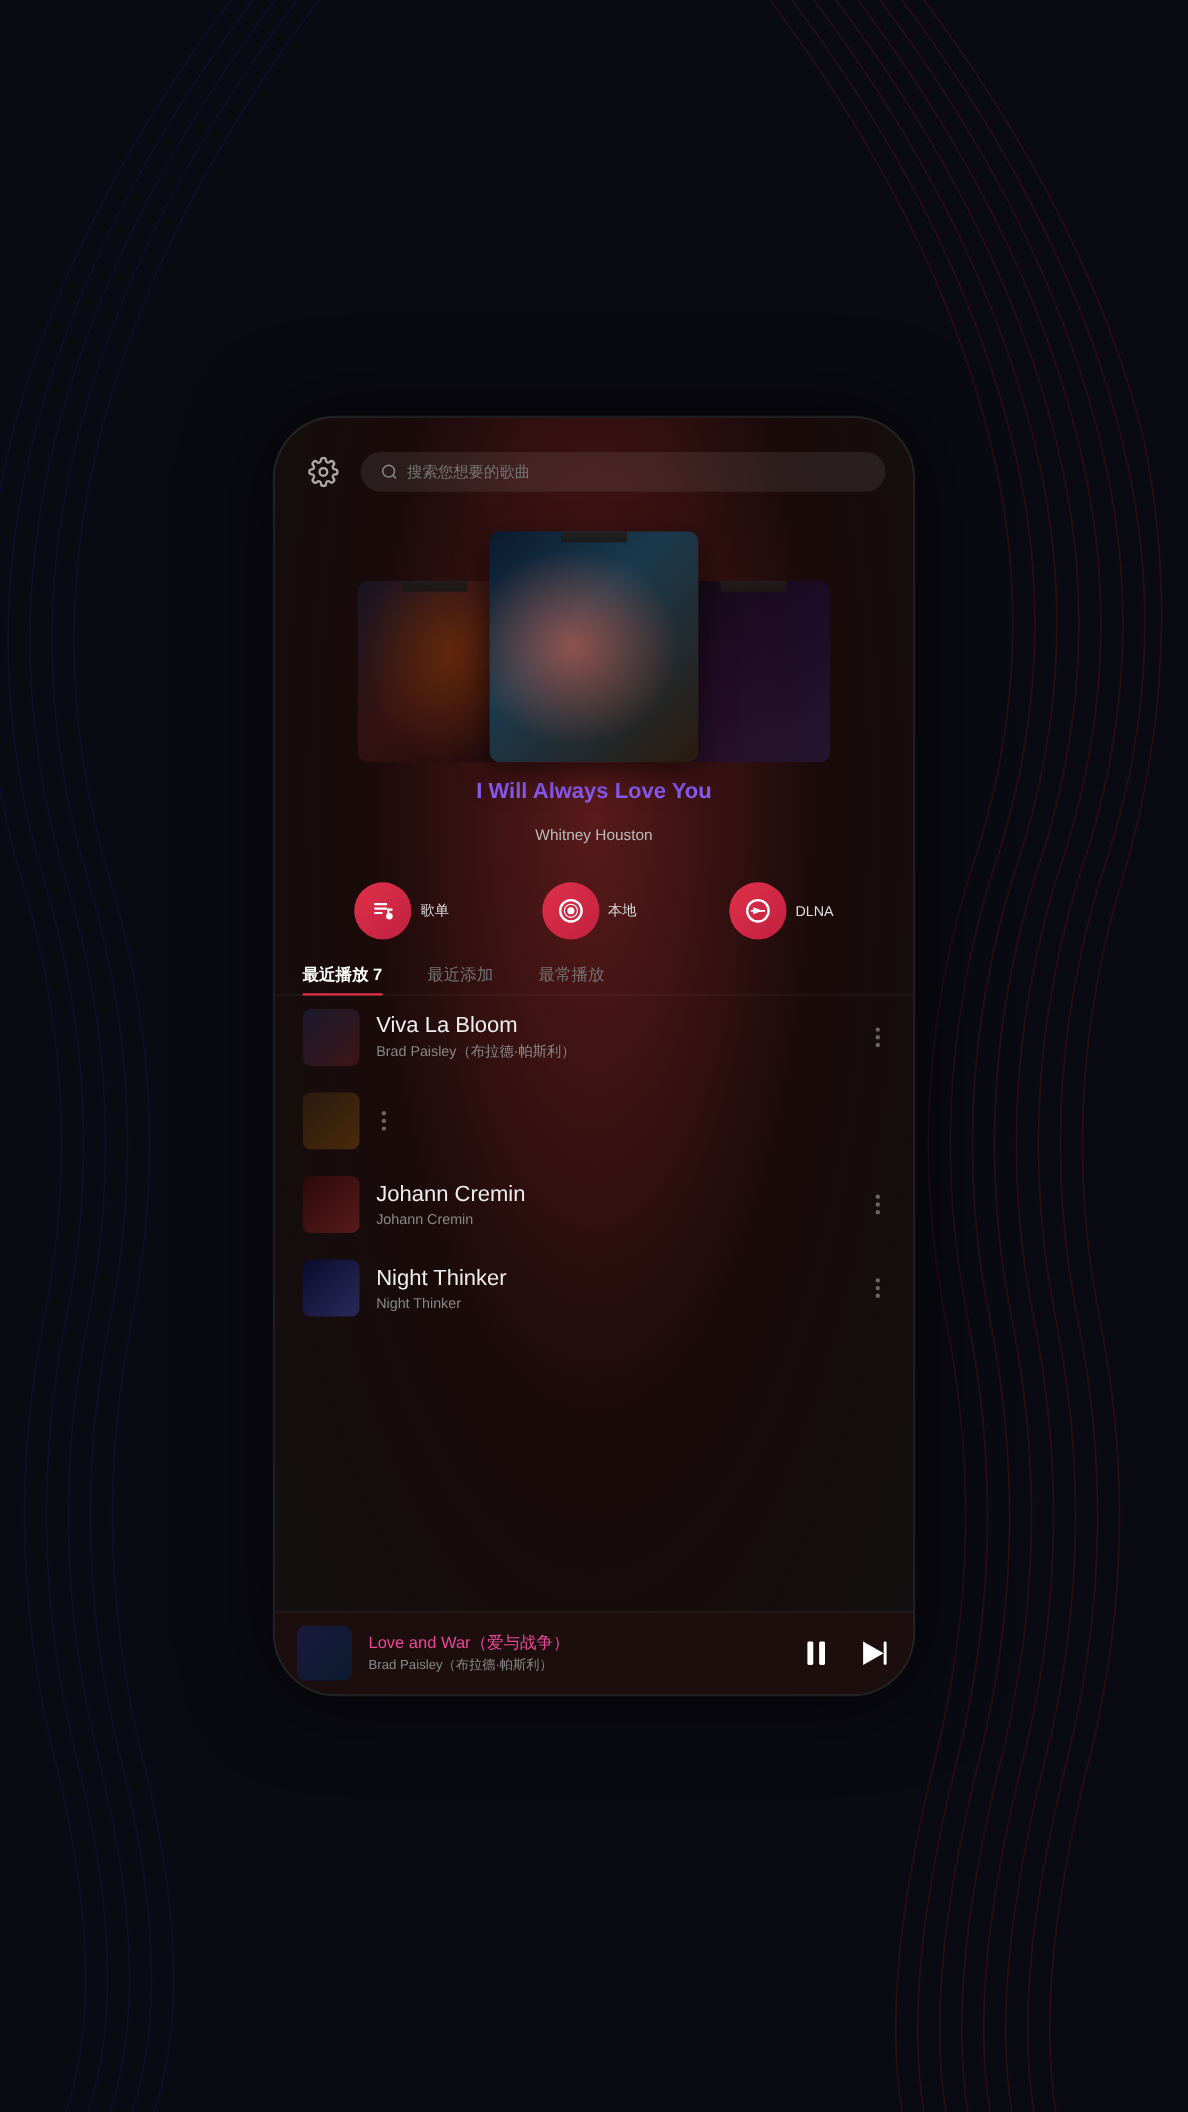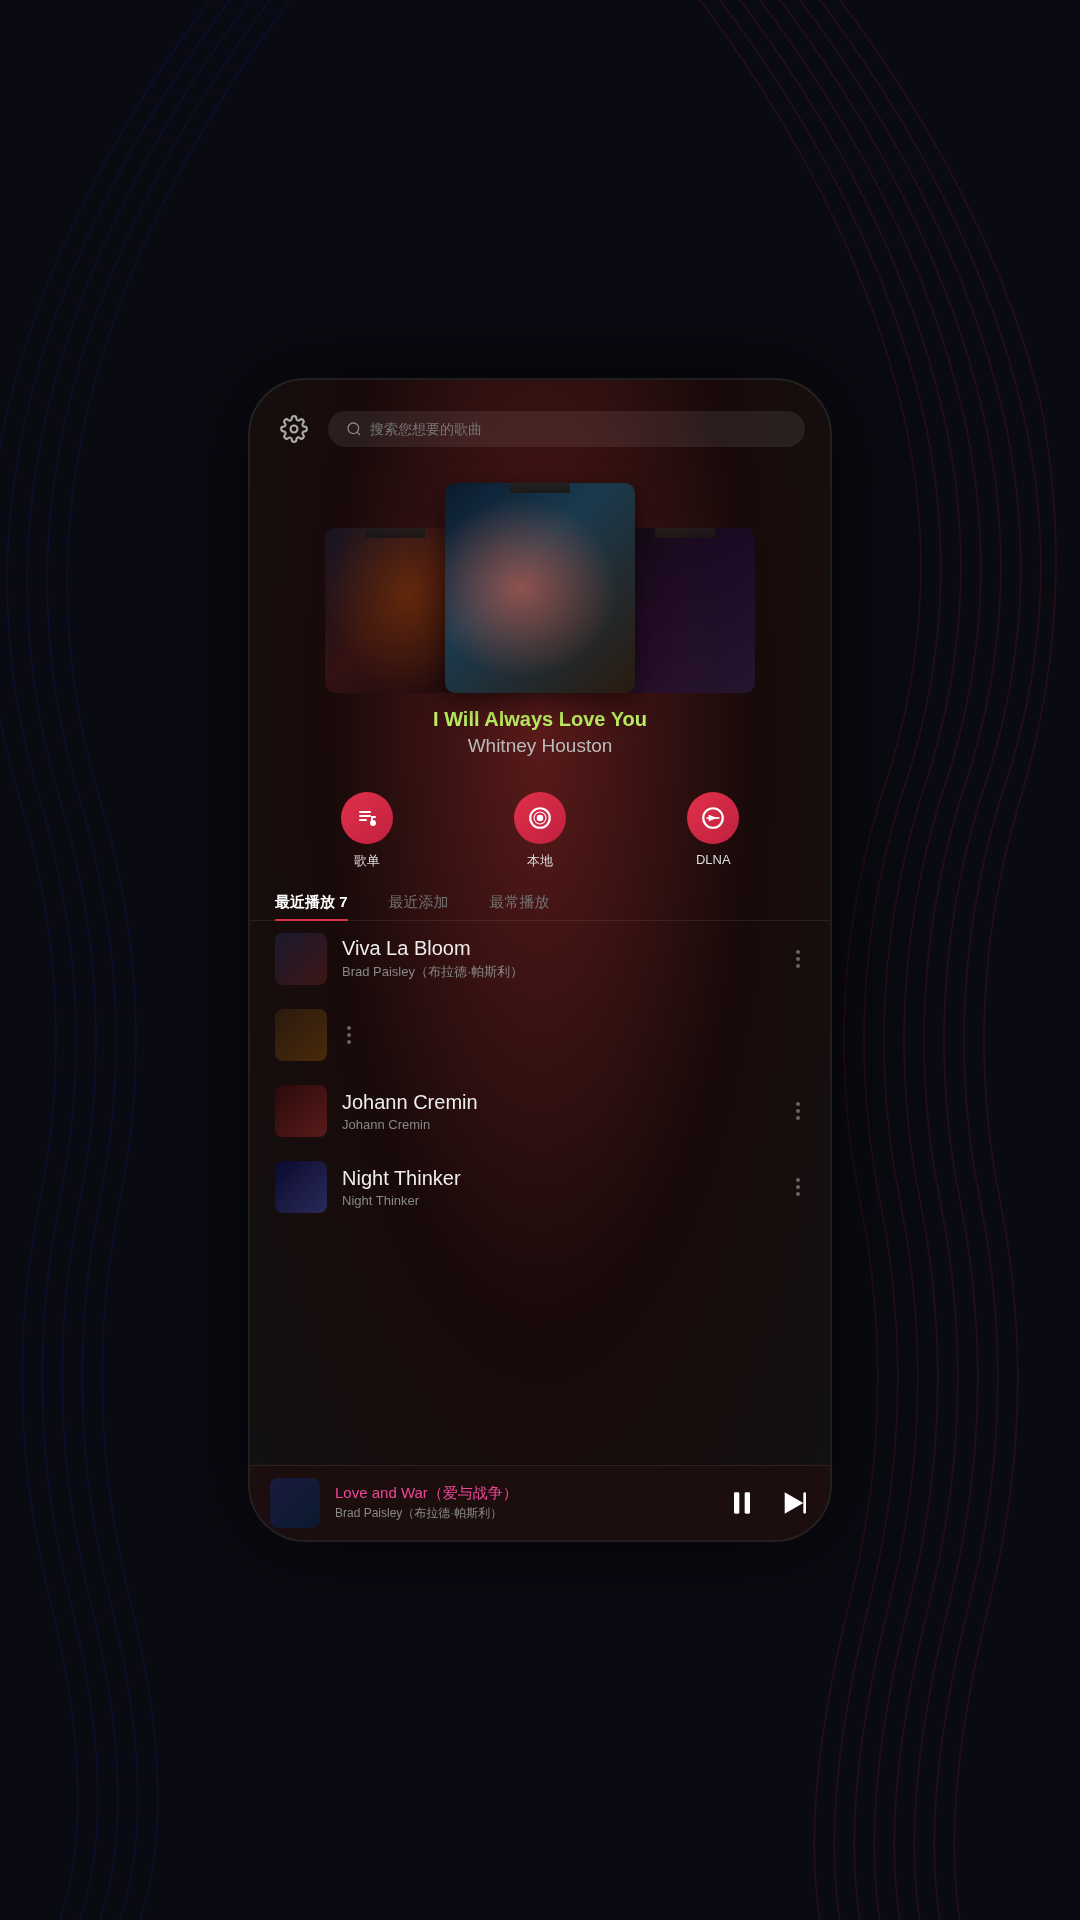--- a/index.html
+++ b/index.html
@@ -184,41 +184,40 @@
       position: relative;
       overflow: hidden;
     }
 
     .now-playing-info {
       text-align: center;
       padding: 15px 20px 5px;
     }
 
     .song-title {
-      color: #bef264;
+      color: #8b5cf6;
       font-size: 20px;
       font-weight: 600;
-      margin-bottom: 4px;
+      margin-bottom: 20px;
     }
 
     .artist-name {
       color: #bbb;
-      font-size: 19px;
+      font-size: 14px;
     }
 
     
     .nav-icons {
       display: flex;
       justify-content: space-around;
       padding: 20px 30px 10px;
     }
 
     .nav-item {
       display: flex;
-      flex-direction: column;
       align-items: center;
       gap: 8px;
       cursor: pointer;
     }
 
     .nav-icon-circle {
       width: 52px;
       height: 52px;
       background: linear-gradient(135deg, #e0314a, #c02040);
       border-radius: 50%;

